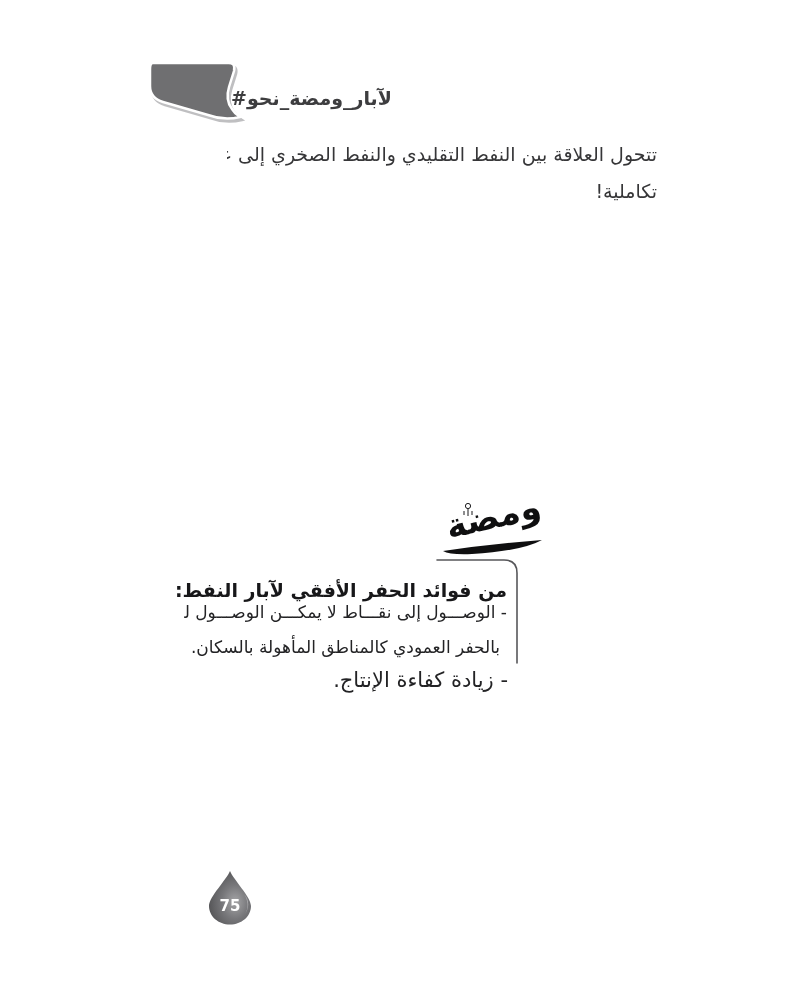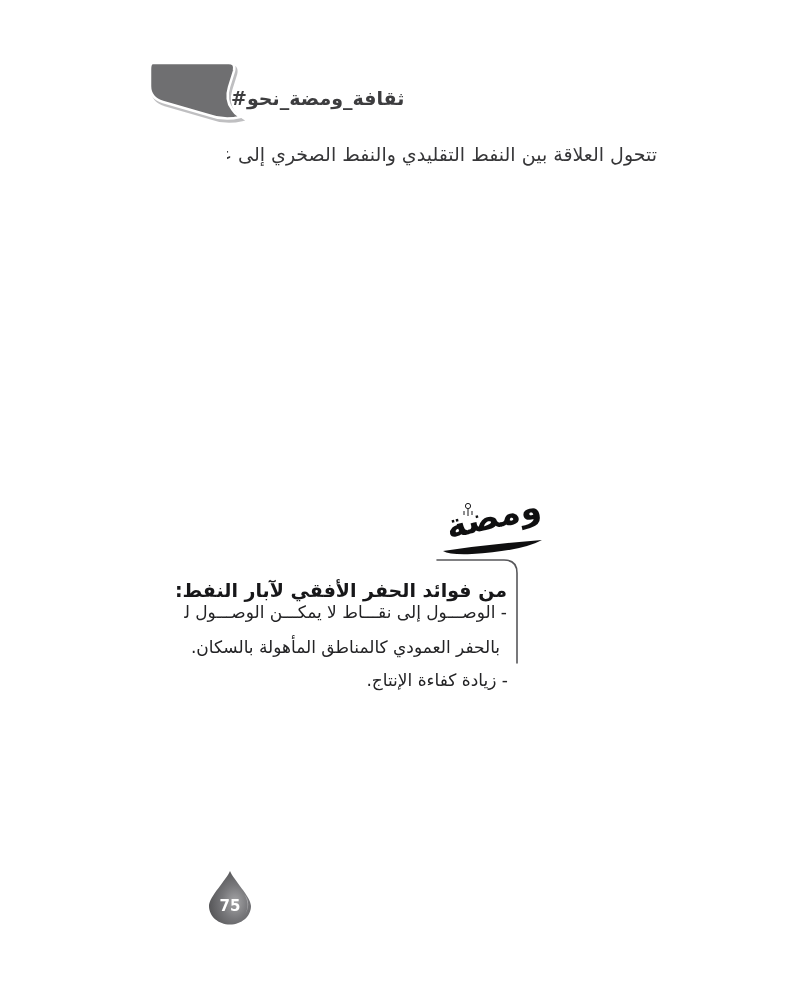--- a/index.html
+++ b/index.html
@@ -75,21 +75,21 @@
   .callout-body .line-justified {
     text-align: justify;
     text-align-last: justify;
     white-space: nowrap;
     overflow: hidden;
   }
   .callout-body .line-right { text-align: center; }
   .callout-bullet2 {
     right: 292px; top: 664px;
     direction: rtl; text-align: right;
-    font-size: 17px;
+    font-size: 21px;
     color: #232325;
     line-height: 32px;
     white-space: nowrap;
   }
 
   
   #page-drop-svg {
     left: 206px; top: 870px; width: 48px; height: 56px;
   }
   #page-drop-svg text {
@@ -104,25 +104,26 @@
 <svg id="corner-ribbon-svg" class="abs" viewBox="0 0 115 75" aria-hidden="true">
   <path d="M15 11 L89 11 Q98 10 96 19 L91 35 Q87 48 94 57 Q97 62 102 65 Q86 69 70 63 L25 50 Q12 46 12 34 L12 17 Q12 11 15 11 Z" fill="#6f6f71" stroke="#ffffff" stroke-width="2.5" style="filter: drop-shadow(2px 3px 0px #bfbfc1);"></path>
 </svg>
 
 <div class="abs hashtag">
   <span>#</span>
     <span>نحو</span>
     <span>_</span>
     <span>ومضة</span>
     <span>_</span>
-    <span>ثقافة</span>
+    <span>لآبار</span>
 </div>
 
 <div class="abs main-paragraph">
   <div class="line-justified">تتحول العلاقة بين النفط التقليدي والنفط الصخري إلى علاقة</div>
+  <div class="line-right">تكاملية!</div>
 </div>
 
 <svg id="callout-flourish-svg" class="abs" viewBox="0 0 160 180" aria-hidden="true">
 
   <path d="M13 51 Q60 44 112 40 Q92 51 42 54 Q20 55 13 51 Z" fill="#0f0f10"></path>
 
   <path d="M7 60 L74 60 Q87 60 87 73 L87 163" fill="none" stroke="#57575a" stroke-width="1.6" stroke-linecap="round"></path>
 
   <g stroke="#1a1a1c" stroke-width="1" fill="none">
     <circle cx="38" cy="6" r="2.6"></circle>

